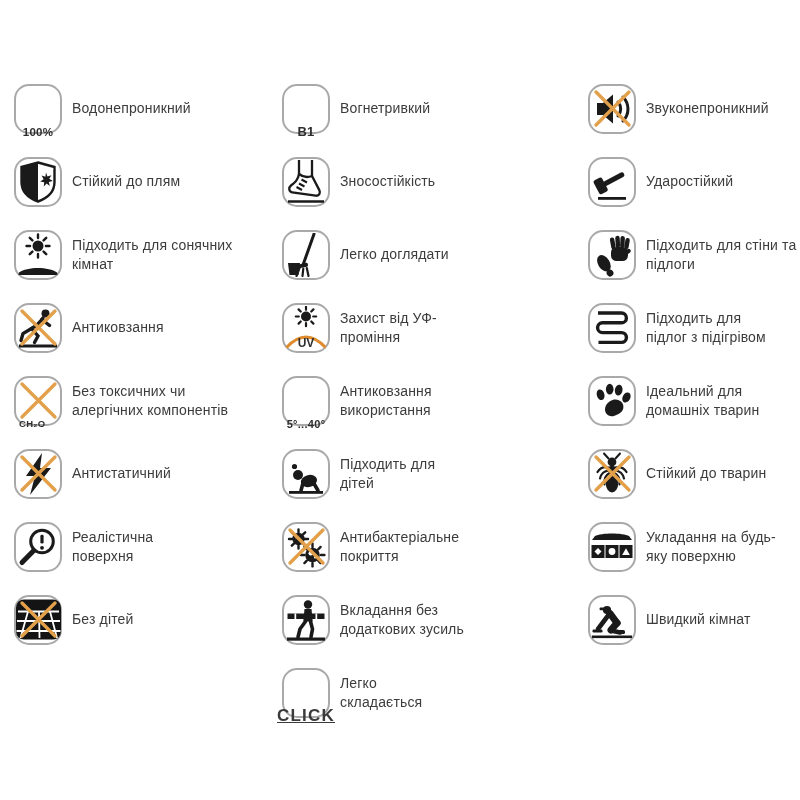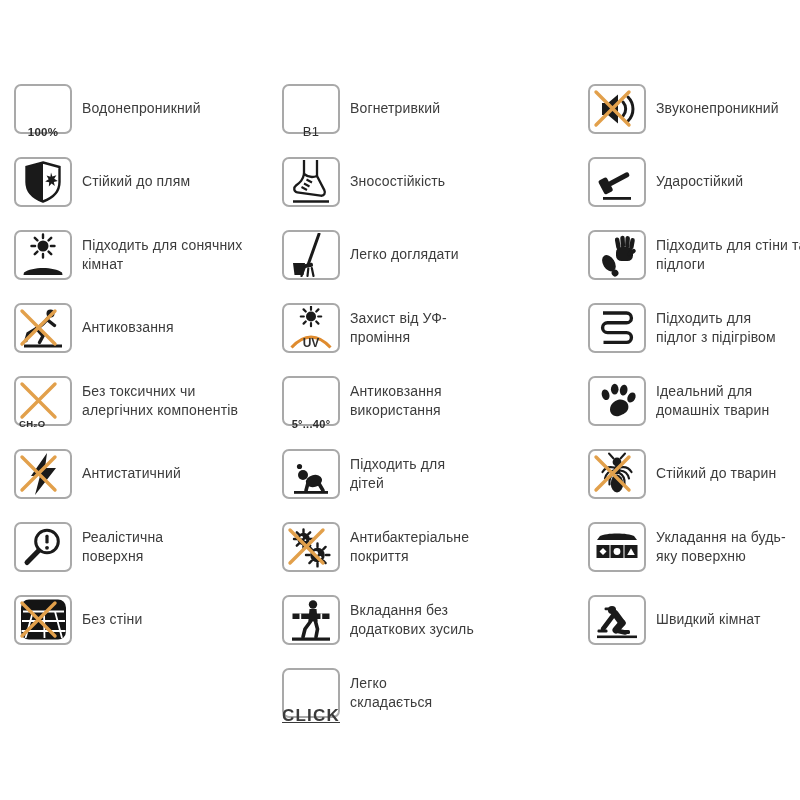--- a/index.html
+++ b/index.html
@@ -3,27 +3,27 @@
 <meta charset="utf-8">
 <style>
   html,body{margin:0;padding:0;background:#fff;}
   body{width:800px;height:800px;position:relative;overflow:hidden;
        font-family:"Liberation Sans","DejaVu Sans",sans-serif;}
   .col{position:absolute;top:72px;display:flex;flex-direction:column;}
   .col1{left:14px;width:260px}
   .col2{left:282px;width:283px}
   .col3{left:588px;width:225px}
   .cell{height:73px;display:flex;align-items:center;gap:10px;}
-  .icon-box{width:58px;height:50px;box-sizing:border-box;flex:none;
-            border:2.5px solid #a9a9a9;border-radius:7px;background:#fff;
+  .icon-box{width:48px;height:50px;box-sizing:border-box;flex:none;
+            border:2.5px solid #a9a9a9;border-radius:15px;background:#fff;
             position:relative;display:flex;flex-direction:column;
             align-items:center;justify-content:center;gap:46px;}
   .icon-box svg{display:block}
   .cap{font-weight:700;font-size:11.5px;line-height:12px;color:#2d2d2d;letter-spacing:.3px;}
-  .cap-b1{font-size:13px;font-weight:400;}
+  .cap-b1{font-size:13px;font-weight:700;}
   .cap-left{align-self:flex-start;padding-left:3px;font-size:9.5px;font-weight:600;}
   .cap-click{font-size:17px;font-weight:600;letter-spacing:1.2px;color:#3a3a3a;text-decoration:underline;}
   .cap-temp{font-size:11px;}
   .cross{position:absolute;inset:0;width:45px;height:45px;pointer-events:none;}
   .cross path{stroke:#E2A04B;stroke-width:3.4;stroke-linecap:round;fill:none;}
   .label{font-size:14px;line-height:18.5px;font-weight:400;color:#3c3c3c;
          white-space:pre-line;letter-spacing:.15px;}
   .ik{fill:#1a1a1a}
   .sk{stroke:#1a1a1a;fill:none}
 </style>
@@ -142,21 +142,21 @@
         <rect x="0" y="2.5" width="45" height="40" rx="8" fill="#141414"></rect>
         <g stroke="#fff" stroke-width="1.8" fill="none">
           <path d="M2 14.5h41M1 24h43M.5 34h44"></path>
           <path d="M12 14.5 4.5 41M23 14.5 23.5 41M34 14.5 41 41"></path>
         </g>
       </svg>
       <svg class="cross" viewBox="0 0 45 45">
           <path d="M6 6 39 39M39 6 6 39"></path>
         </svg>
     </div>
-    <span class="label">Без стіни</span>
+    <span class="label">Без дітей</span>
   </div>
 
 </div>
 
 <div class="col col2">
 
   <div class="cell">
     <div class="icon-box">
       <svg width="26" height="28" viewBox="0 0 26 28">
         <path class="ik" d="M13 0c.5 5-6 9.5-7 15a7.3 7.3 0 0 0 14.5 1.5C21 11 15.5 8 14.5 3.5 14.2 2.2 13.5 1 13 0Z"></path>

